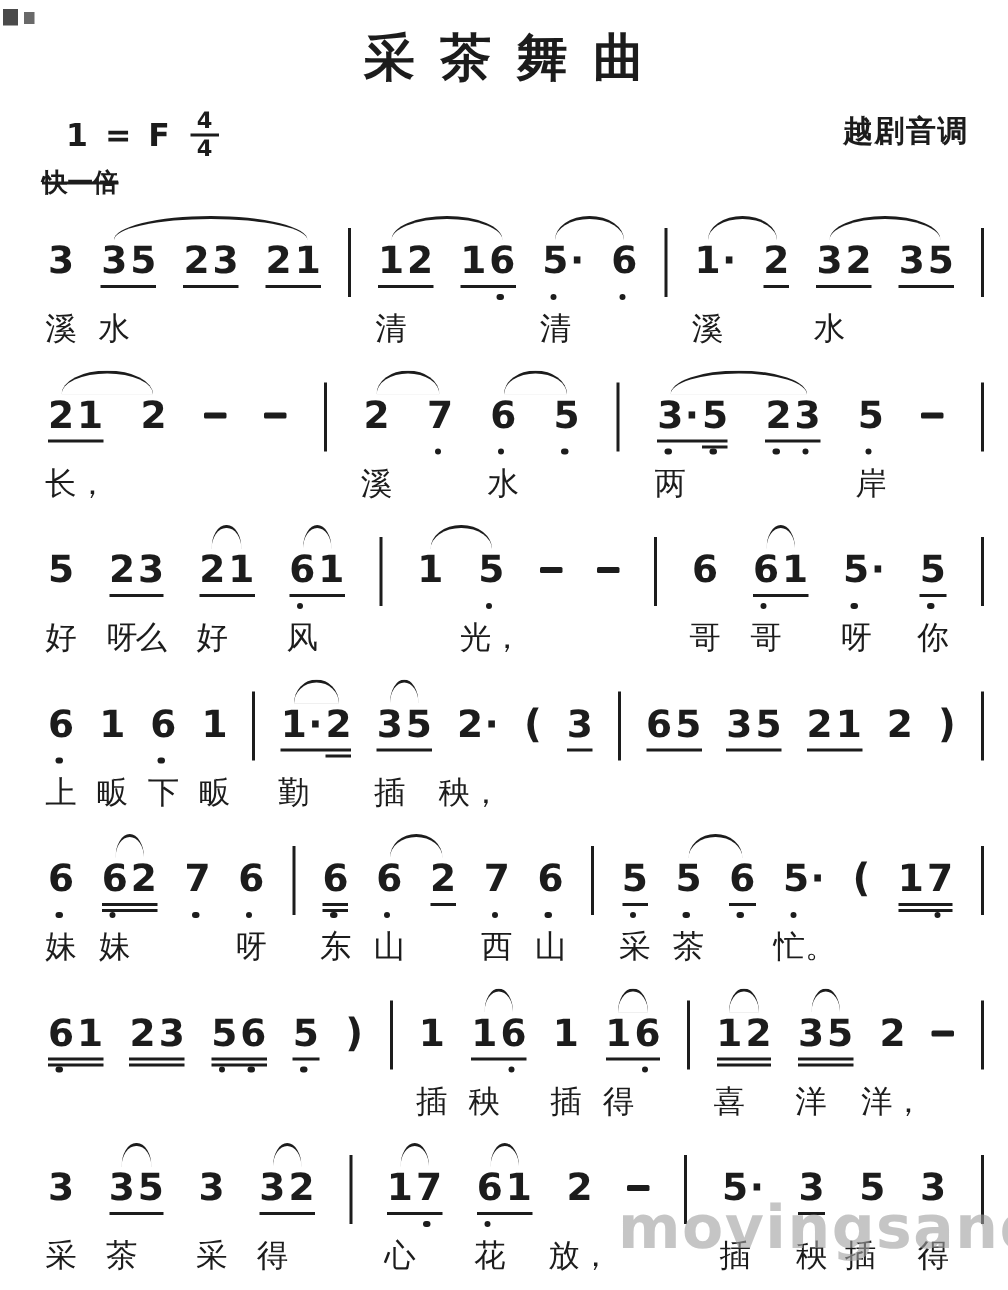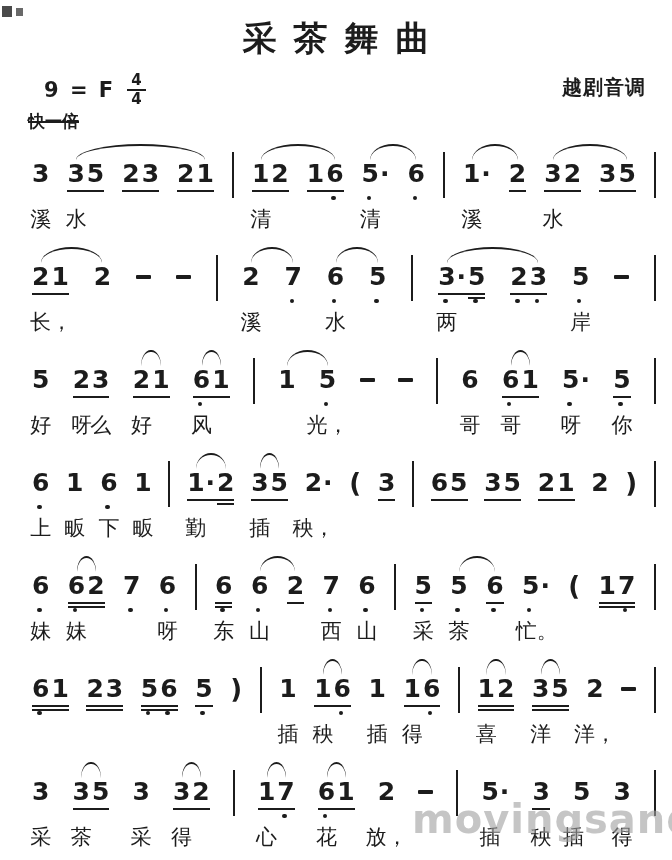--- a/index.html
+++ b/index.html
@@ -63,21 +63,21 @@
 </style>
 </head>
 <body>
 
 <div class="scan-artifact sa1"></div>
 <div class="scan-artifact sa2"></div>
 
 <div class="page-title">采茶舞曲</div>
 
 <div class="key-sig">
-  <span class="key-text">9 = F</span>
+  <span class="key-text">1 = F</span>
   <span class="meter">
     <span class="num top">4</span>
     <span class="num">4</span>
   </span>
 </div>
 
 <div class="attribution">越剧音调</div>
 <div class="tempo">快一倍</div>
 
 <div id="score">

